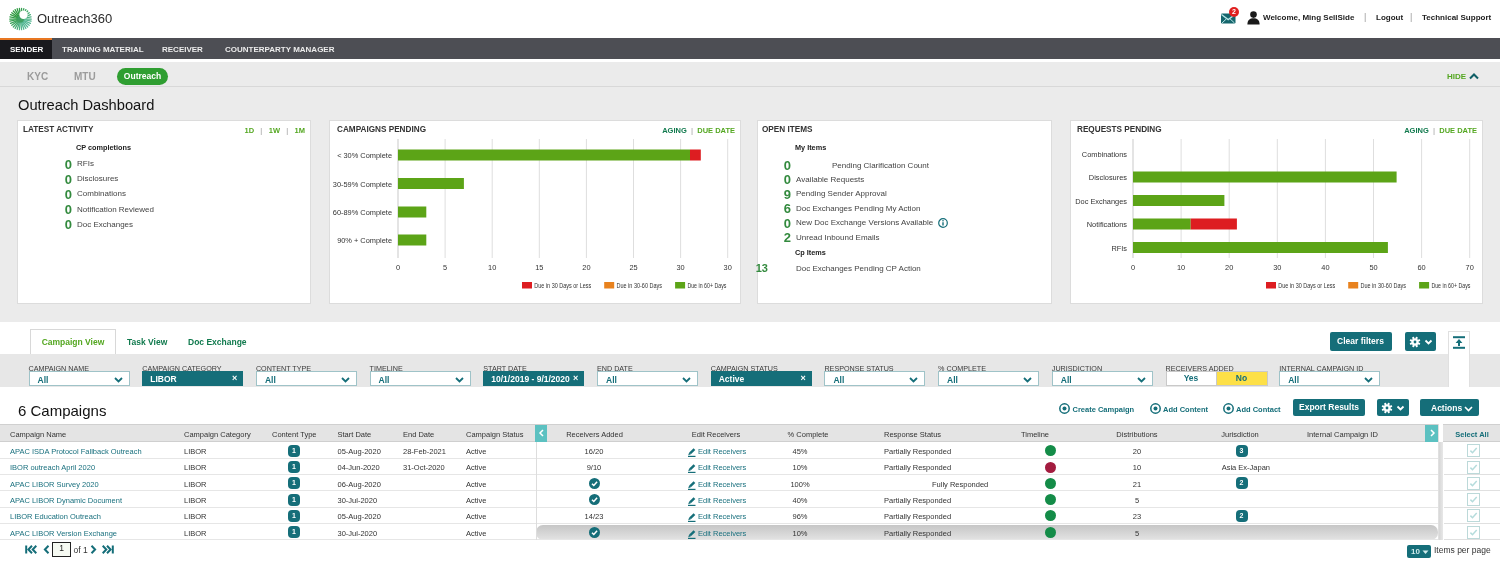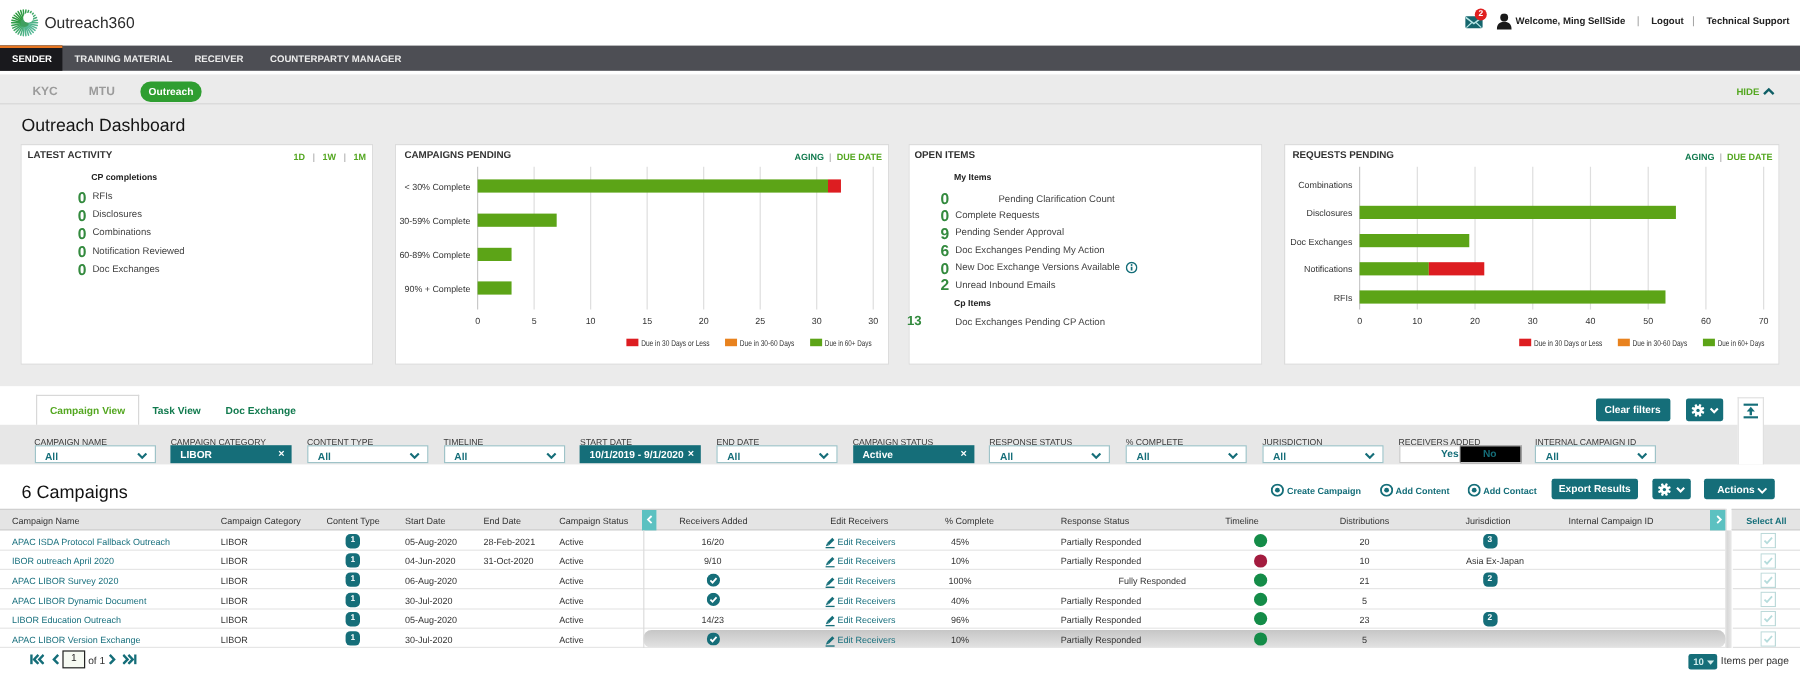--- a/index.html
+++ b/index.html
@@ -126,21 +126,21 @@
       <rect x="107.2" y="0" width="10" height="6.5" fill="#e8821e"></rect>
       <text x="119.5" y="6" font-family="Liberation Sans, sans-serif" font-size="7" fill="#333" textLength="45.5" lengthAdjust="spacingAndGlyphs">Due in 30-60 Days</text>
       <rect x="178.1" y="0" width="10" height="6.5" fill="#5ca417"></rect>
       <text x="190.4" y="6" font-family="Liberation Sans, sans-serif" font-size="7" fill="#333" textLength="39" lengthAdjust="spacingAndGlyphs">Due in 60+ Days</text>
     </svg>
 <div class="a b" style="left:762px;top:124.5px;font-size:8.2px;color:#333;">OPEN ITEMS</div>
 <div class="a b" style="left:795px;top:142.5px;font-size:7.3px;color:#222;">My Items</div>
 <div class="a b" style="left:759px;top:158.0px;width:32px;text-align:right;font-size:13px;color:#338a3e;">0</div>
 <div class="a" style="left:796px;top:160.5px;font-size:8px;color:#444;padding-left:36px;">Pending Clarification Count</div>
 <div class="a b" style="left:759px;top:172.4px;width:32px;text-align:right;font-size:13px;color:#338a3e;">0</div>
-<div class="a" style="left:796px;top:174.9px;font-size:8px;color:#444;">Complete Requests</div>
+<div class="a" style="left:796px;top:174.9px;font-size:8px;color:#444;">Available Requests</div>
 <div class="a b" style="left:759px;top:186.9px;width:32px;text-align:right;font-size:13px;color:#338a3e;">9</div>
 <div class="a" style="left:796px;top:189.4px;font-size:8px;color:#444;">Pending Sender Approval</div>
 <div class="a b" style="left:759px;top:201.3px;width:32px;text-align:right;font-size:13px;color:#338a3e;">6</div>
 <div class="a" style="left:796px;top:203.8px;font-size:8px;color:#444;">Doc Exchanges Pending My Action</div>
 <div class="a b" style="left:759px;top:215.8px;width:32px;text-align:right;font-size:13px;color:#338a3e;">0</div>
 <div class="a" style="left:796px;top:218.3px;font-size:8px;color:#444;">New Doc Exchange Versions Available</div>
 <svg class="a" style="left:938px;top:217.8px;" width="10" height="10">
       <circle cx="5" cy="5" r="4.3" fill="none" stroke="#156e79" stroke-width="1.2"></circle>
       <line x1="5" y1="4.3" x2="5" y2="7.4" stroke="#156e79" stroke-width="1.4"></line>
       <circle cx="5" cy="2.8" r="0.8" fill="#156e79"></circle>
@@ -292,22 +292,22 @@
       </svg>
     </div>
 <div class="a" style="left:1051.8px;top:363.5px;font-size:7.2px;color:#3a3a3a;">JURISDICTION</div>
 <div class="a" style="left:1051.8px;top:371px;width:101px;height:15px;background:#fff;border:1px solid #9fc3c8;">
       <span class="b" style="position:absolute;left:8px;top:2.5px;font-size:8.5px;color:#156e79;">All</span>
       <svg width="9" height="6" style="position:absolute;right:6px;top:5px;">
         <path d="M1 1 L4.5 4.5 L8 1" stroke="#156e79" stroke-width="1.8" fill="none"></path>
       </svg>
     </div>
 <div class="a" style="left:1165.5px;top:363.5px;font-size:7.2px;color:#3a3a3a;">RECEIVERS ADDED</div>
-<div class="a b" style="left:1165.5px;top:371px;width:51px;height:15px;background:#fff;border:1px solid #c9c9c9;font-size:8.5px;color:#156e79;text-align:right;line-height:13.5px;">Yes</div>
-<div class="a b" style="left:1216.5px;top:371px;width:51px;height:15px;background:#000000;border:1px solid #c9c9c9;border-left:none;font-size:8.5px;color:#156e79;text-align:center;line-height:13.5px;">No</div>
+<div class="a b" style="left:1165.5px;top:371px;width:51px;height:15px;background:#fff;border:1px solid #c9c9c9;font-size:8.5px;color:#156e79;text-align:center;line-height:13.5px;">Yes</div>
+<div class="a b" style="left:1216.5px;top:371px;width:51px;height:15px;background:#fde047;border:1px solid #c9c9c9;border-left:none;font-size:8.5px;color:#156e79;text-align:center;line-height:13.5px;">No</div>
 <div class="a" style="left:1279.2px;top:363.5px;font-size:7.2px;color:#3a3a3a;">INTERNAL CAMPAIGN ID</div>
 <div class="a" style="left:1279.2px;top:371px;width:101px;height:15px;background:#fff;border:1px solid #9fc3c8;">
       <span class="b" style="position:absolute;left:8px;top:2.5px;font-size:8.5px;color:#156e79;">All</span>
       <svg width="9" height="6" style="position:absolute;right:6px;top:5px;">
         <path d="M1 1 L4.5 4.5 L8 1" stroke="#156e79" stroke-width="1.8" fill="none"></path>
       </svg>
     </div>
 <div class="a" style="left:18px;top:402px;font-size:15px;color:#111;">6 Campaigns</div>
 <svg class="a" style="left:1058.5px;top:403.0px;" width="11" height="11">
       <circle cx="5.5" cy="5.5" r="4.7" fill="none" stroke="#156e79" stroke-width="1.5"></circle>

